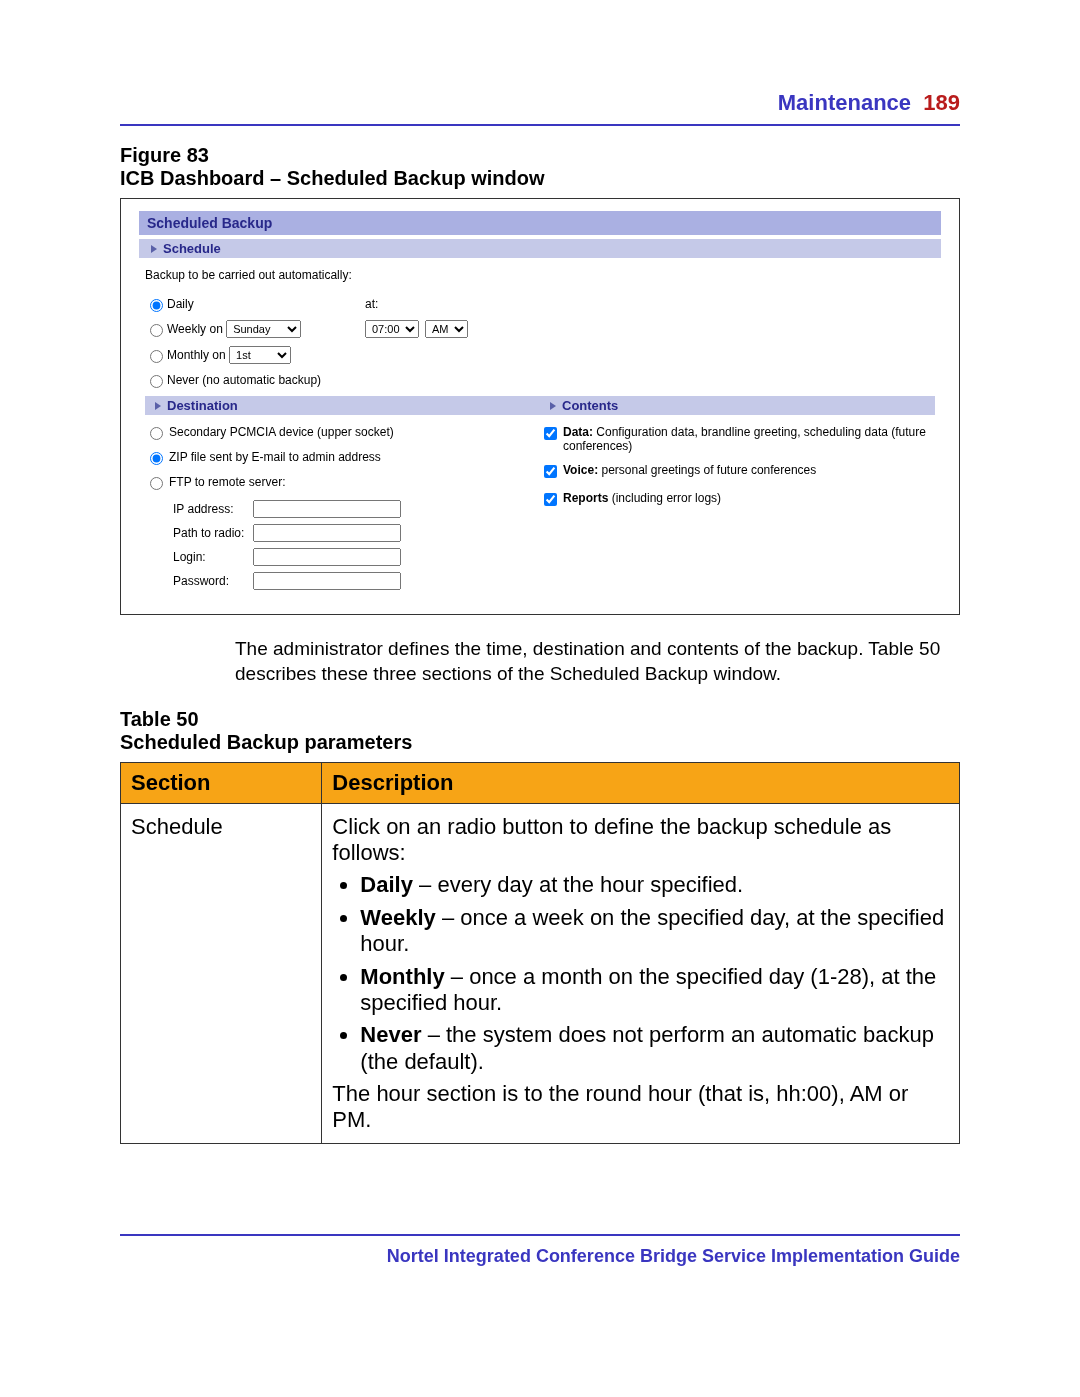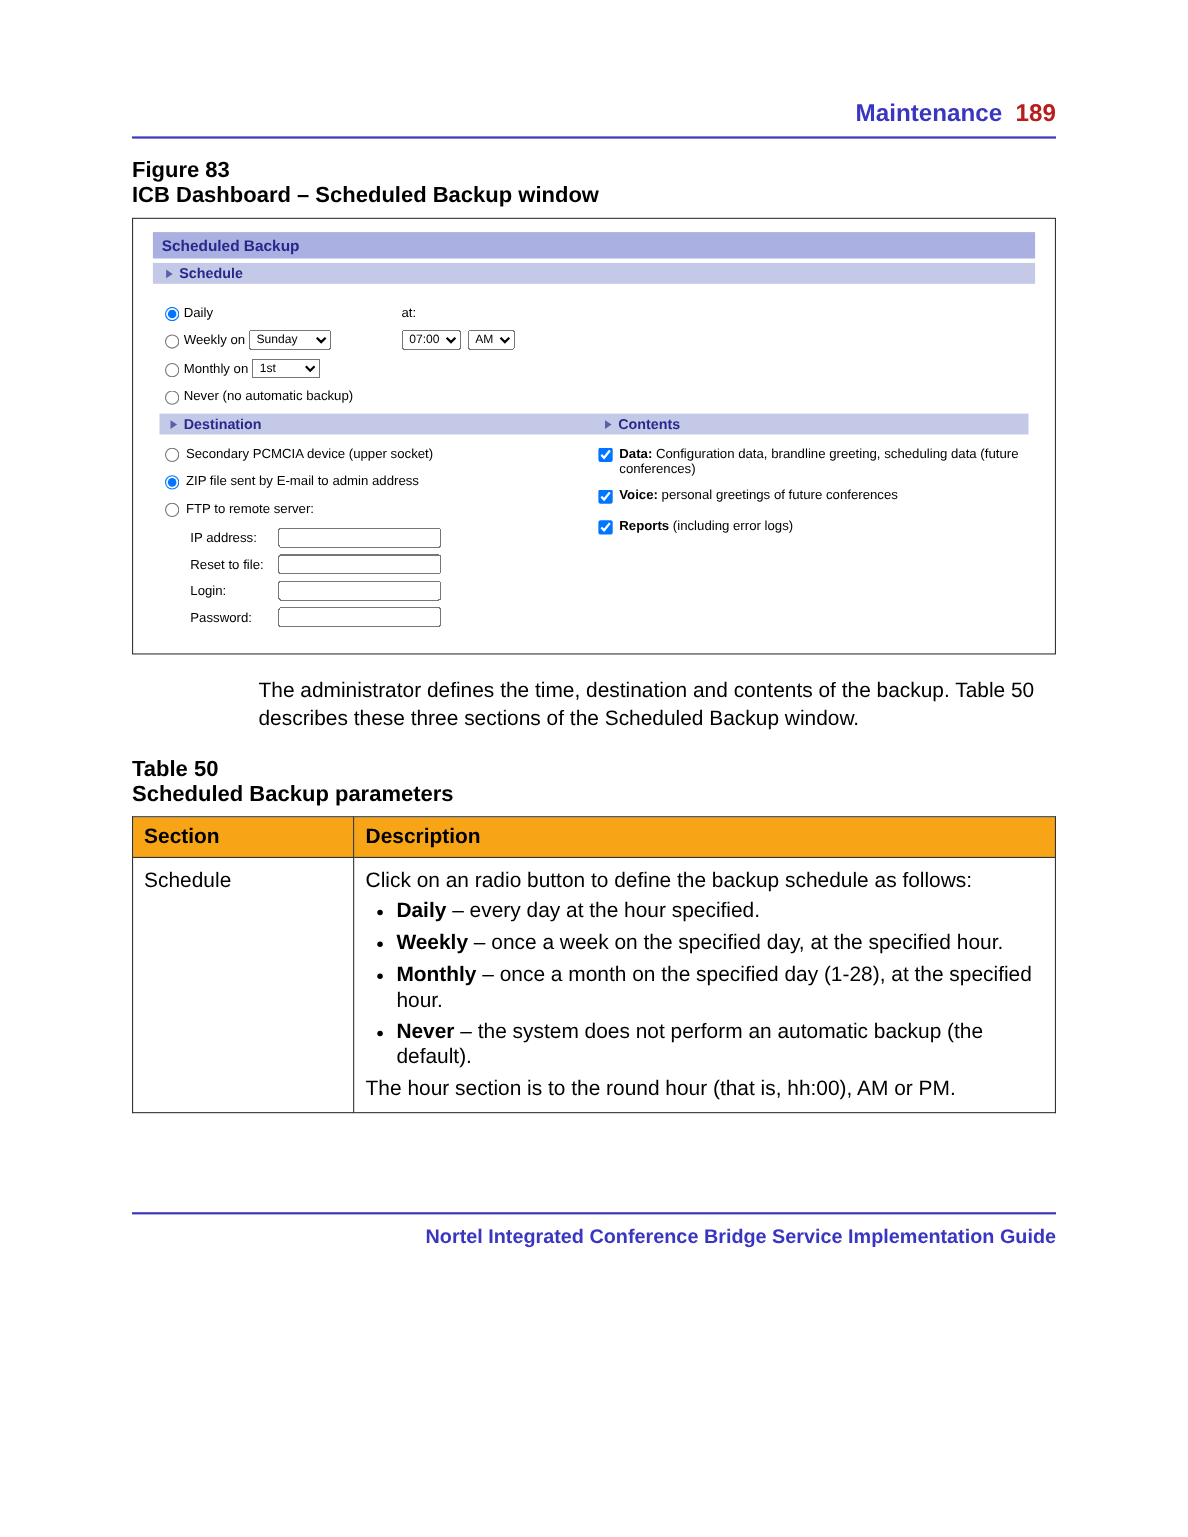--- a/index.html
+++ b/index.html
@@ -141,21 +141,21 @@
     line-height: 1.3;
   }
   .tbl-title {
     font-weight: bold;
     font-size: 20px;
     margin: 8px 0;
   }
   table.params {
     border-collapse: collapse;
     width: 100%;
-    font-size: 19px;
+    font-size: 22px;
   }
   table.params th {
     background: #f7a416;
     color: #000;
     text-align: left;
     padding: 7px 10px;
     border: 1px solid #333;
     font-weight: bold;
   }
   table.params td {
@@ -202,20 +202,21 @@
     <div class="sub-bar">
       <div class="sub-tab">
         <svg width="10" height="10" viewBox="0 0 10 10">
             <polygon points="2,1 8,5 2,9" fill="#5a60a8"></polygon>
           </svg>
         <span>Schedule</span>
       </div>
     </div>
 
     <div class="form-area">
+      <div style="margin-bottom:14px;">Backup to be carried out automatically:</div>
 
       <div class="sched-row">
         <div class="sched-left">
           <input type="radio" name="sched" checked="" style="">
           <span>Daily</span>
         </div>
         <div class="sched-right">
           <span>at:</span>
         </div>
       </div>
@@ -275,21 +276,21 @@
           <div class="dest-row">
             <input type="radio" name="dest" style="">
             <span> FTP to remote server:</span>
           </div>
           <div class="ftp-fields">
             <div class="ftp-field-row">
               <label>IP address:</label>
               <input type="text" style="">
             </div>
             <div class="ftp-field-row">
-              <label>Reset to file:</label>
+              <label>Path to radio:</label>
               <input type="text" style="">
             </div>
             <div class="ftp-field-row">
               <label>Login:</label>
               <input type="text" style="">
             </div>
             <div class="ftp-field-row">
               <label>Password:</label>
               <input type="password" style="">
             </div>

